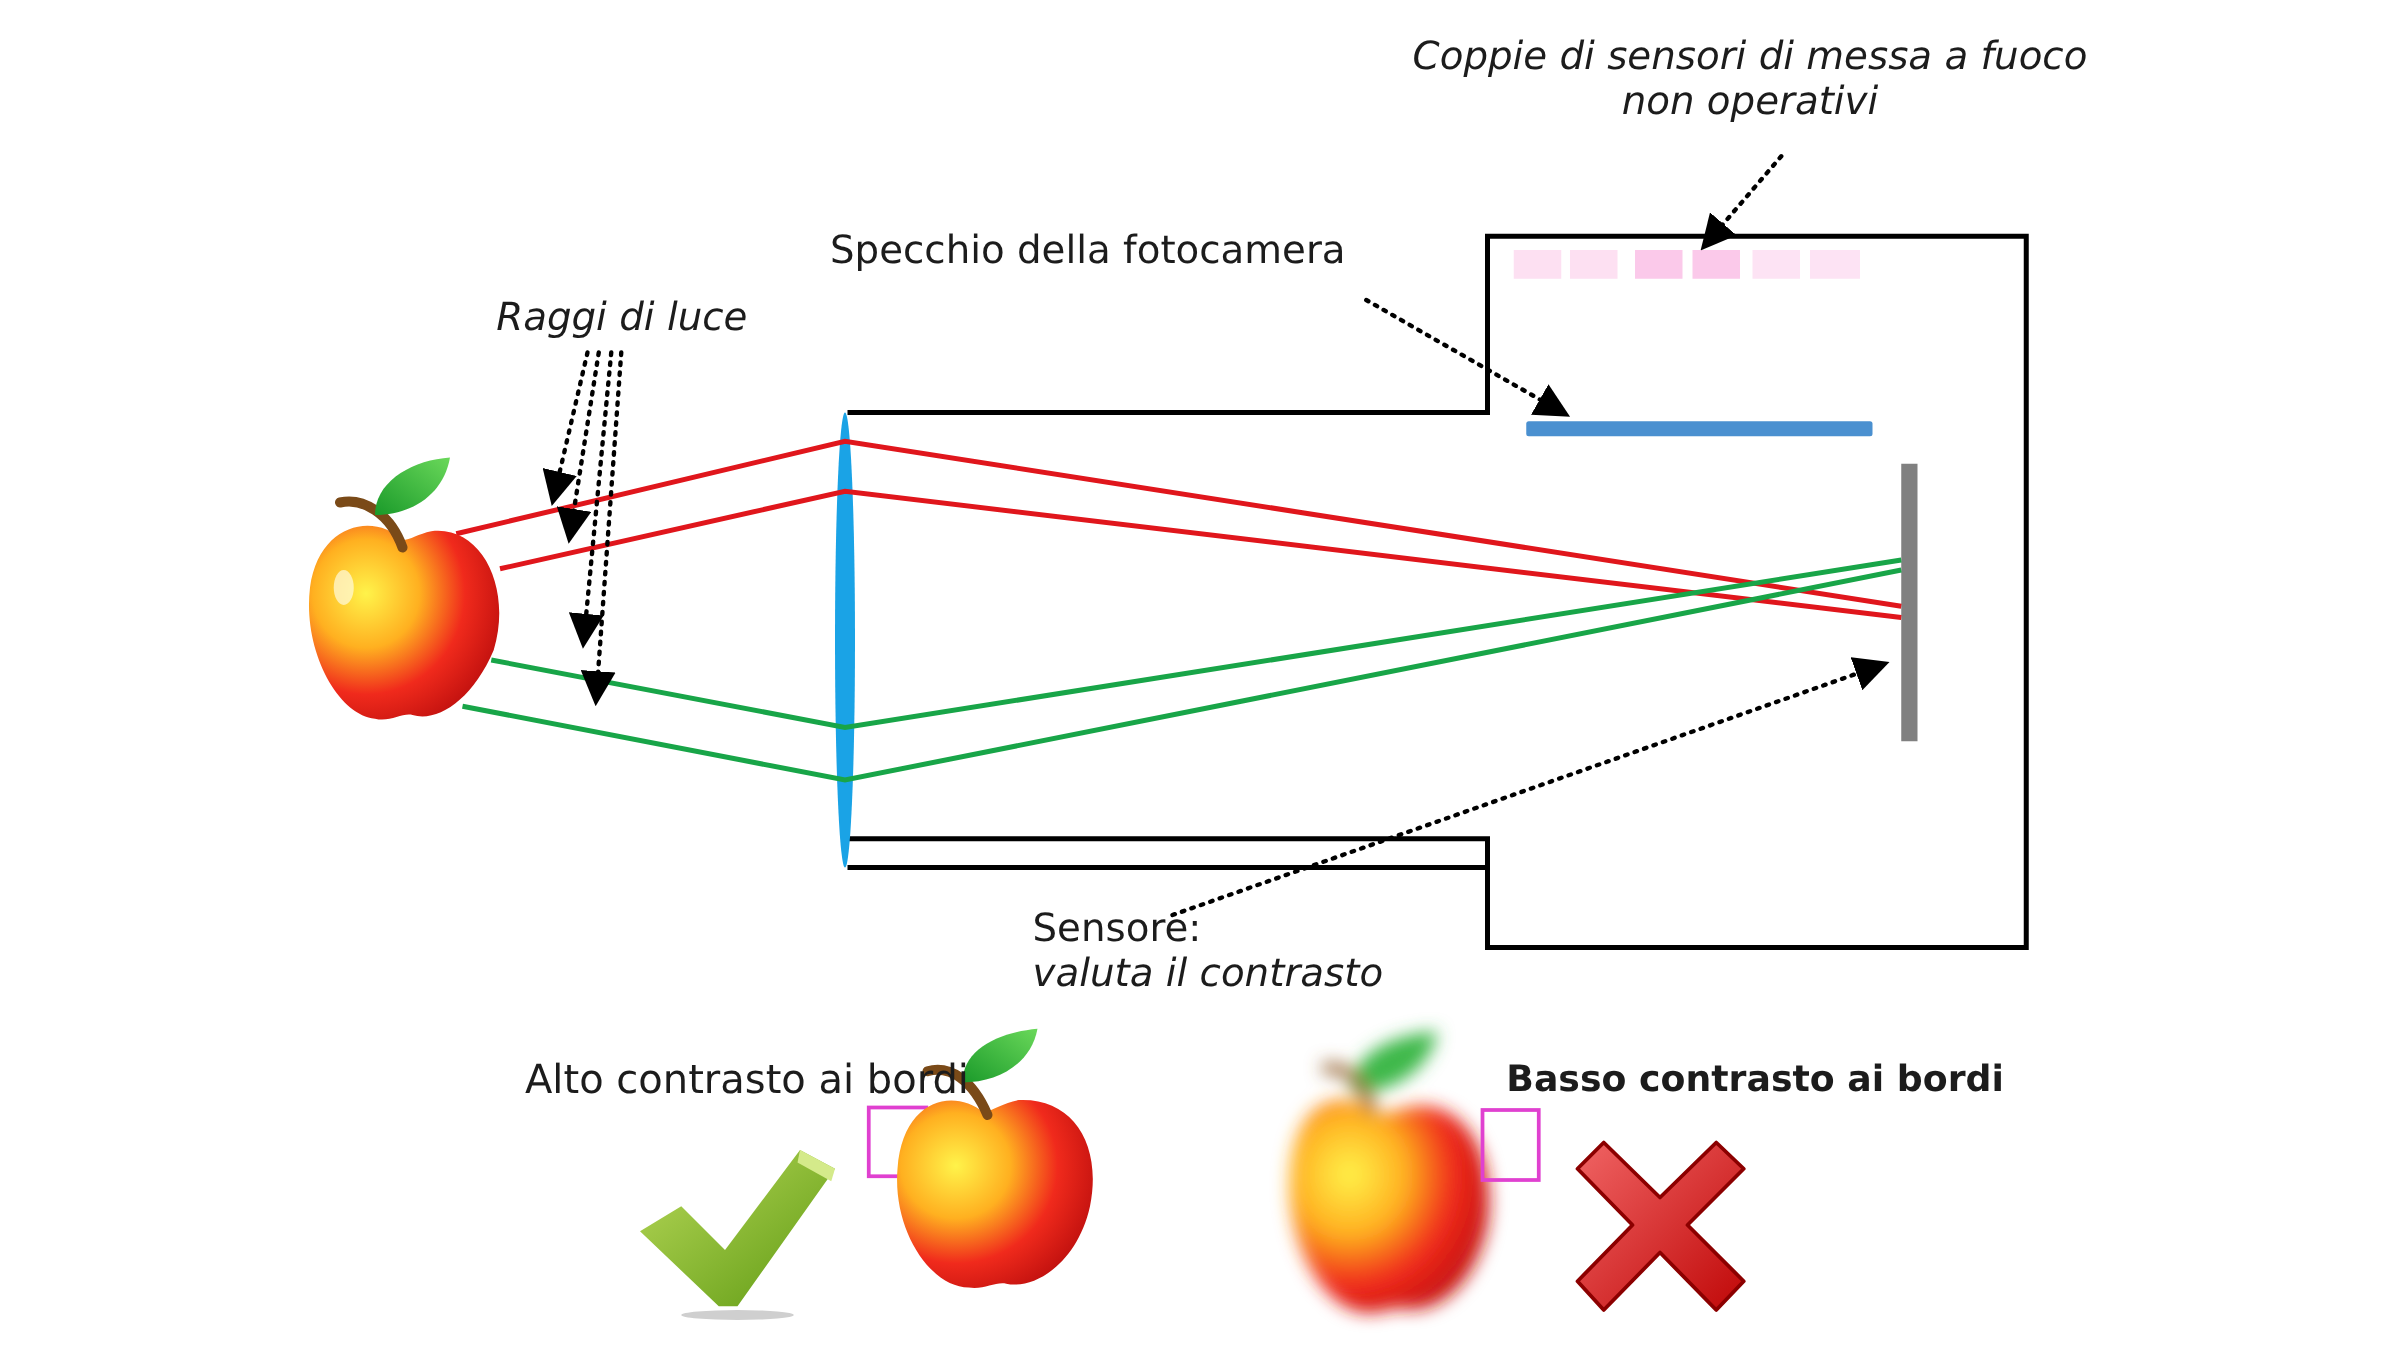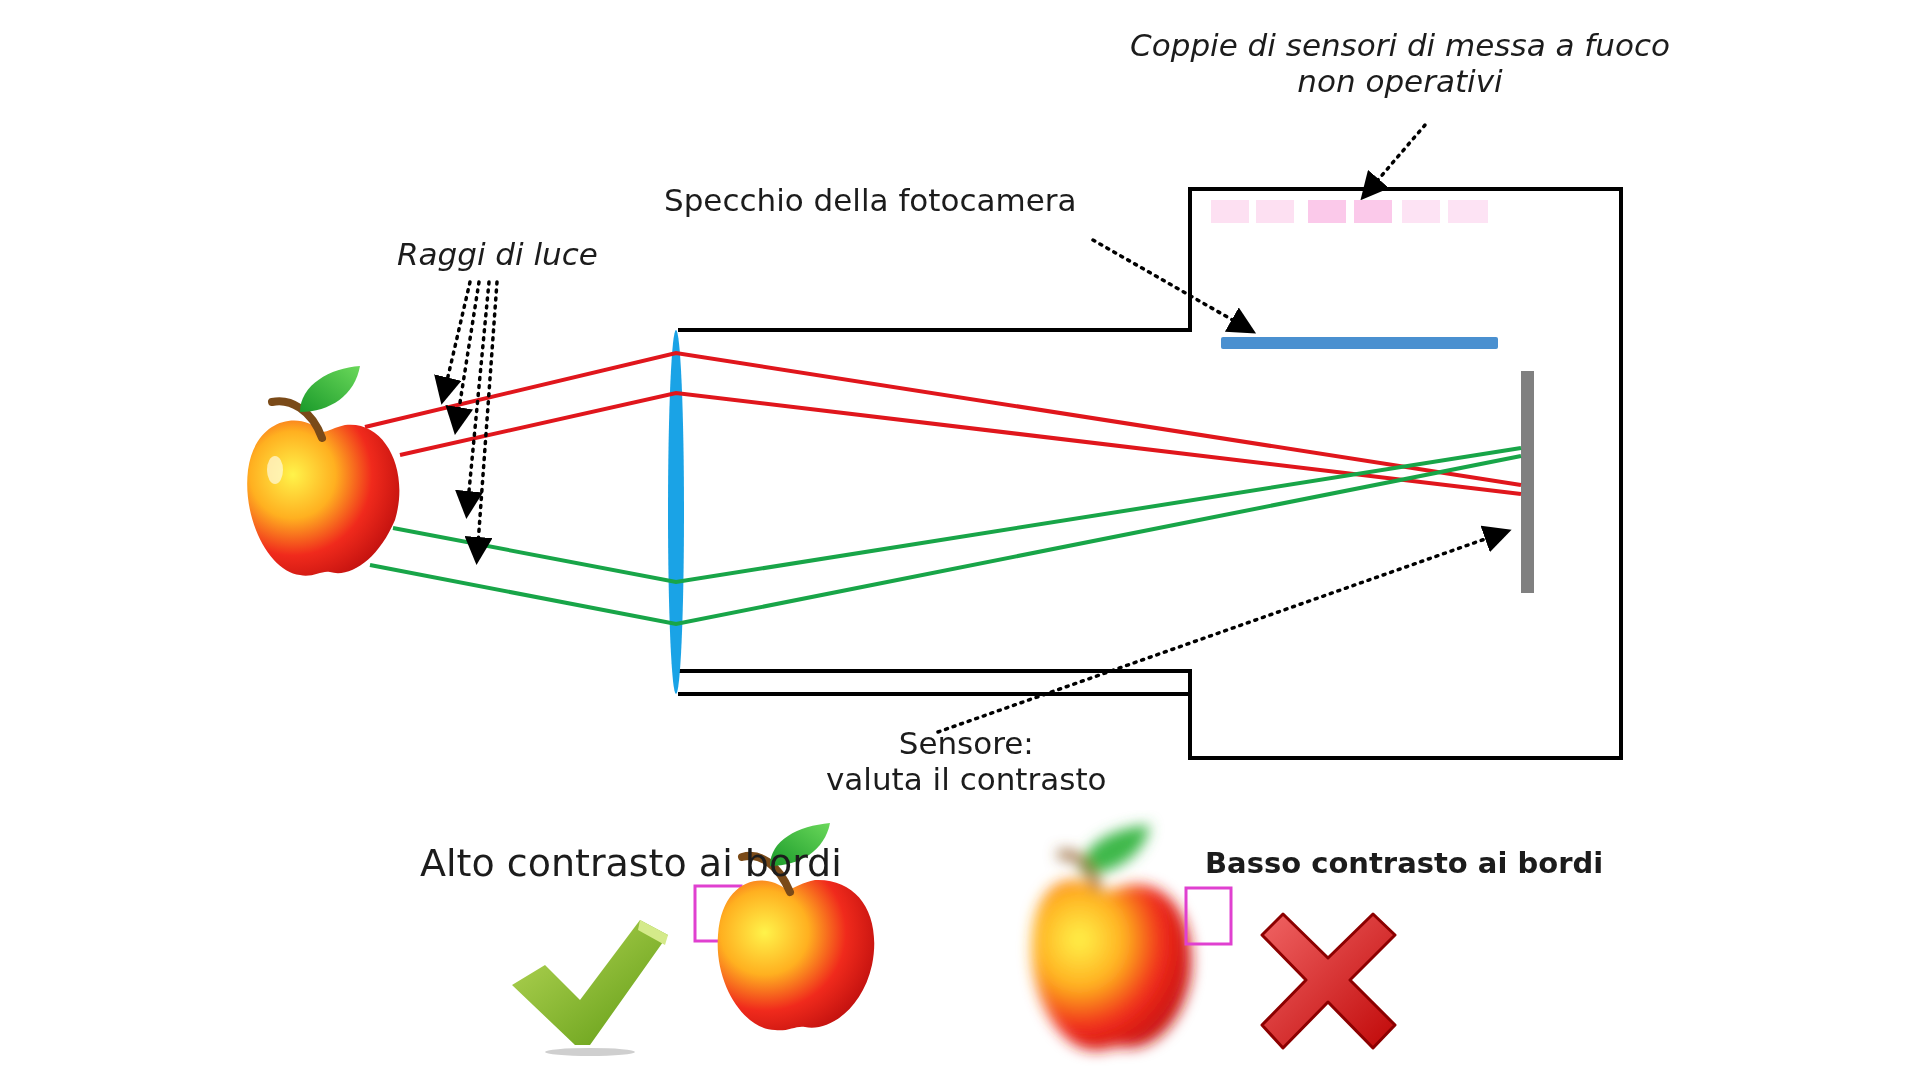--- a/index.html
+++ b/index.html
@@ -1,21 +1,21 @@
 <!DOCTYPE html>
 <html><head>
 <meta charset="utf-8">
 <style>
   html, body { margin:0; padding:0; background:#ffffff; }
   body { width:1920px; height:1080px; position:relative; overflow:hidden;
          font-family:"DejaVu Sans","Liberation Sans",sans-serif; color:#1a1a1a; }
   svg.stage { position:absolute; left:0; top:0; }
-  .lbl { position:absolute; font-size:31px; line-height:36px; white-space:nowrap; color:#1c1c1c;text-align:center; }
+  .lbl { position:absolute; font-size:31px; line-height:36px; white-space:nowrap; color:#1c1c1c; }
   .center { text-align:center;font-style:italic; }
-  .italic { }
+  .italic { font-style:italic; }
 </style>
 </head>
 <body>
 
 <svg class="stage" width="1920" height="1080" viewBox="0 0 1920 1080">
   <defs>
     <radialGradient id="appleGrad" cx="0.3" cy="0.35" r="0.8">
       <stop offset="0" stop-color="#fff34a"></stop>
       <stop offset="0.35" stop-color="#ffb020"></stop>
       <stop offset="0.65" stop-color="#f02a1c"></stop>
@@ -123,15 +123,15 @@
 
 <div class="lbl" style="left:664px; top:182px;">Specchio della fotocamera</div>
 
 <div class="lbl" style="left:397px; top:236px;font-style:italic;">Raggi di luce</div>
 
 <div class="lbl" style="left:786px; top:725px;margin-left:40px;">
   <div>Sensore:</div>
   <div class="italic">valuta il contrasto</div>
 </div>
 
-<div class="lbl" style="left:420px; top:845px; font-size:38px;">Alto contrasto ai bordi</div>
+<div class="lbl" style="left:420px; top:845px; font-size:32px;">Alto contrasto ai bordi</div>
 
 <div class="lbl" style="left:1205px; top:845px; font-size:29px;font-weight:bold;">Basso contrasto ai bordi</div>
 
 </body></html>

